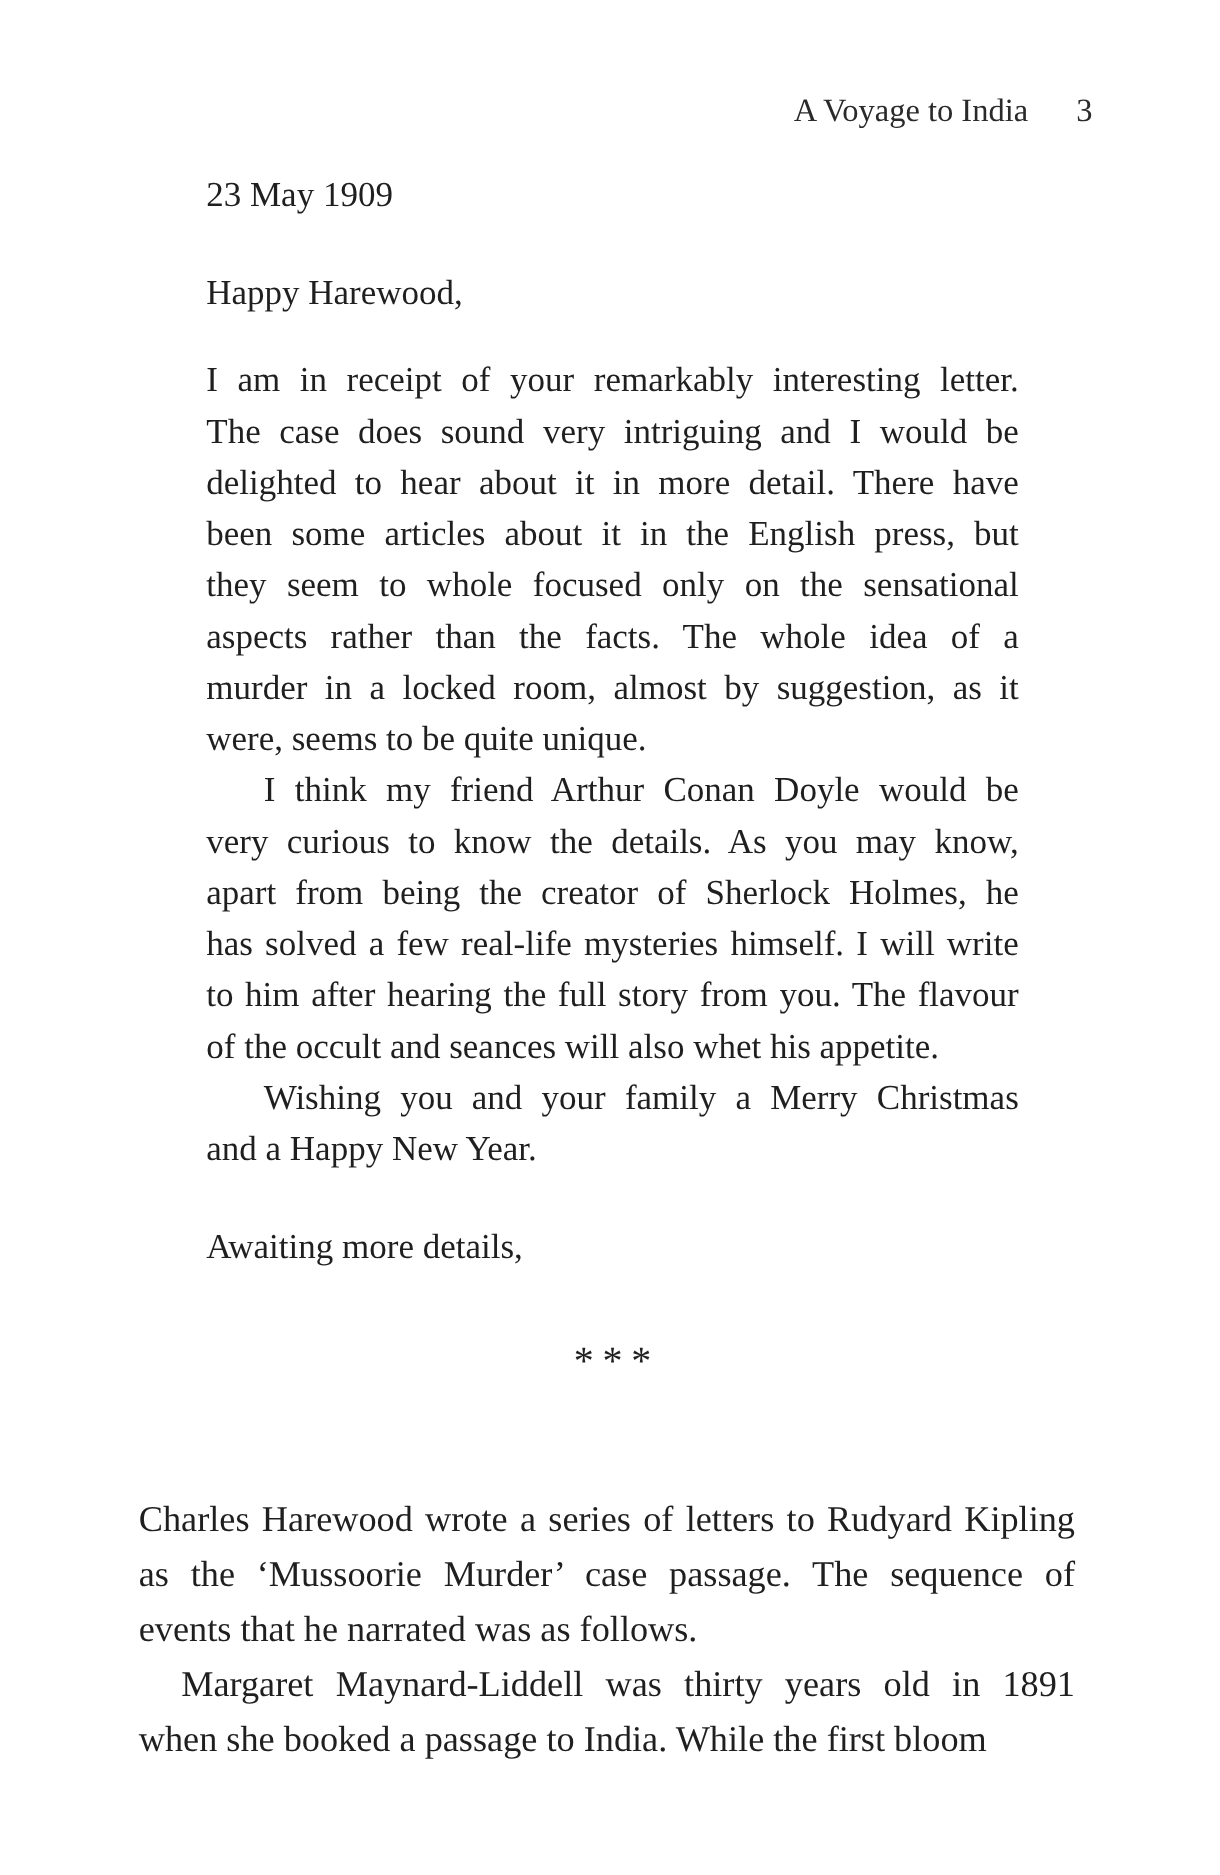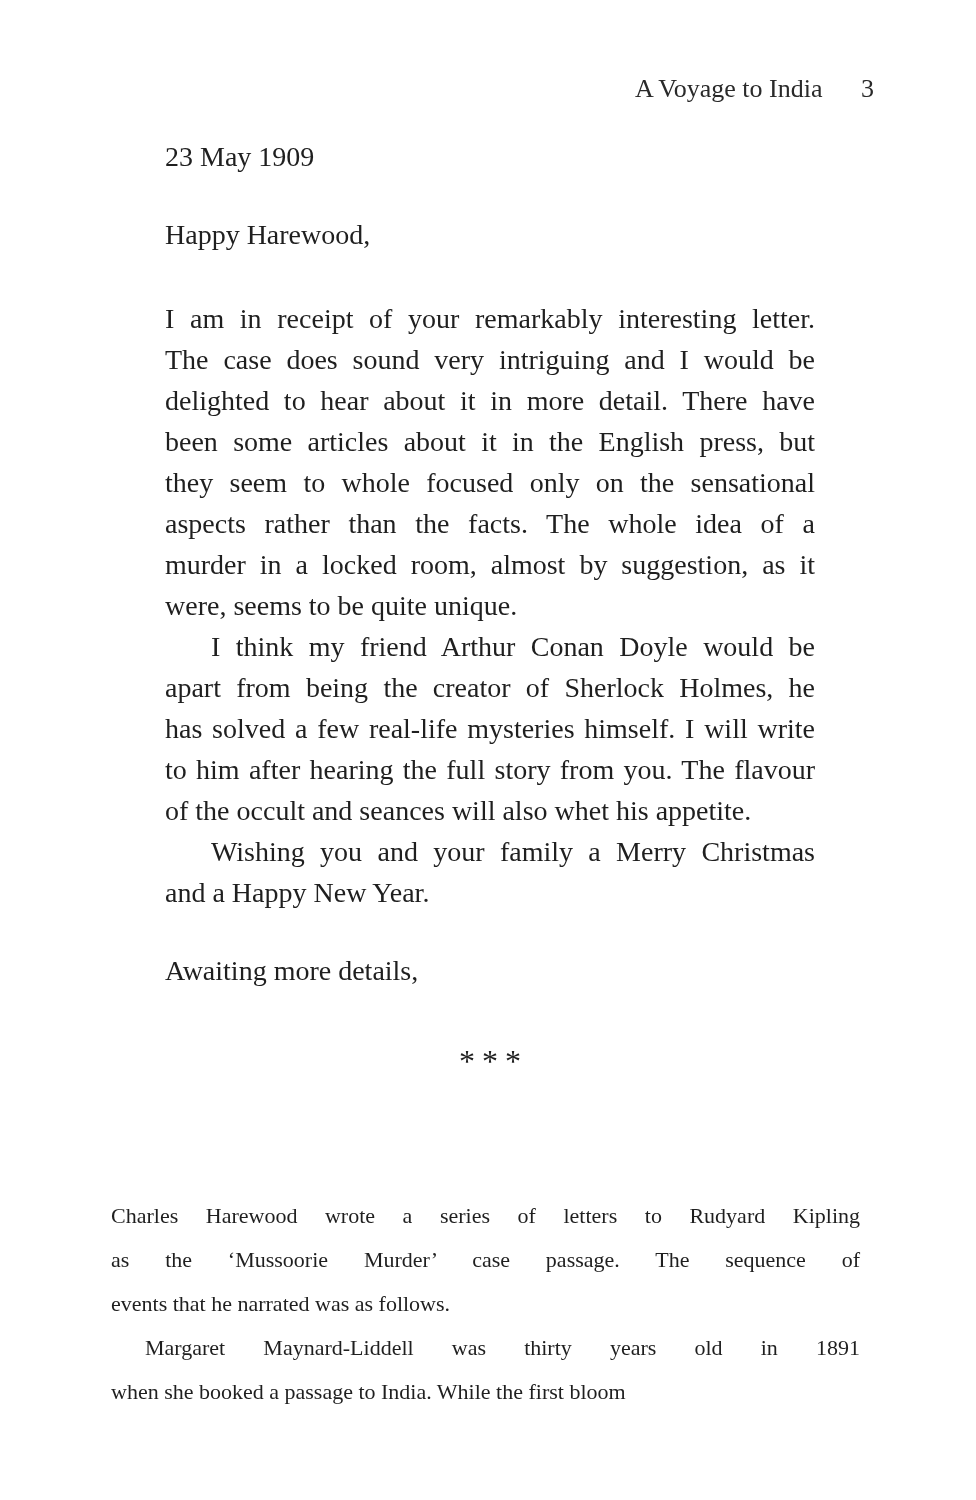--- a/index.html
+++ b/index.html
@@ -33,21 +33,21 @@
   .letter {
     position: absolute;
     left: 165px;
     width: 650px;
     top: 136px;
     font-size: 28px;
     line-height: 41px;
   }
   .letter .date { margin: 0; }
   .letter .salutation { margin: 37px 0 0 0; }
-  .letter .body { margin-top: 43px; }
+  .letter .body { margin-top: 29px; }
   .para { margin: 0; }
   .line {
     text-align: justify;
   }
   .line.just {
     text-align-last: justify;
   }
   .letter .line.indent { text-indent: 46px; }
   .narrative .line.indent { text-indent: 34px; }
   .letter .closing { margin: 37px 0 0 0; }
@@ -58,21 +58,21 @@
     font-size: 32px;
     line-height: 41px;
     letter-spacing: 7px;
     text-indent: 7px;
   }
   .narrative {
     position: absolute;
     left: 111px;
     width: 749px;
     top: 1194px;
-    font-size: 22px;
+    font-size: 29px;
     line-height: 44px;
   }
 </style>
 </head>
 <body>
 
 <div class="page">
 
   <div class="running-header">
     <span class="head-title">A Voyage to India</span>
@@ -88,20 +88,21 @@
           <div class="line just">The case does sound very intriguing and I would be</div>
           <div class="line just">delighted to hear about it in more detail. There have</div>
           <div class="line just">been some articles about it in the English press, but</div>
           <div class="line just">they seem to whole focused only on the sensational</div>
           <div class="line just">aspects rather than the facts. The whole idea of a</div>
           <div class="line just">murder in a locked room, almost by suggestion, as it</div>
           <div class="line">were, seems to be quite unique.</div>
         </div>
         <div class="para">
           <div class="line just indent">I think my friend Arthur Conan Doyle would be</div>
+          <div class="line just">very curious to know the details. As you may know,</div>
           <div class="line just">apart from being the creator of Sherlock Holmes, he</div>
           <div class="line just">has solved a few real-life mysteries himself. I will write</div>
           <div class="line just">to him after hearing the full story from you. The flavour</div>
           <div class="line">of the occult and seances will also whet his appetite.</div>
         </div>
         <div class="para">
           <div class="line just indent">Wishing you and your family a Merry Christmas</div>
           <div class="line">and a Happy New Year.</div>
         </div>
       </div>

